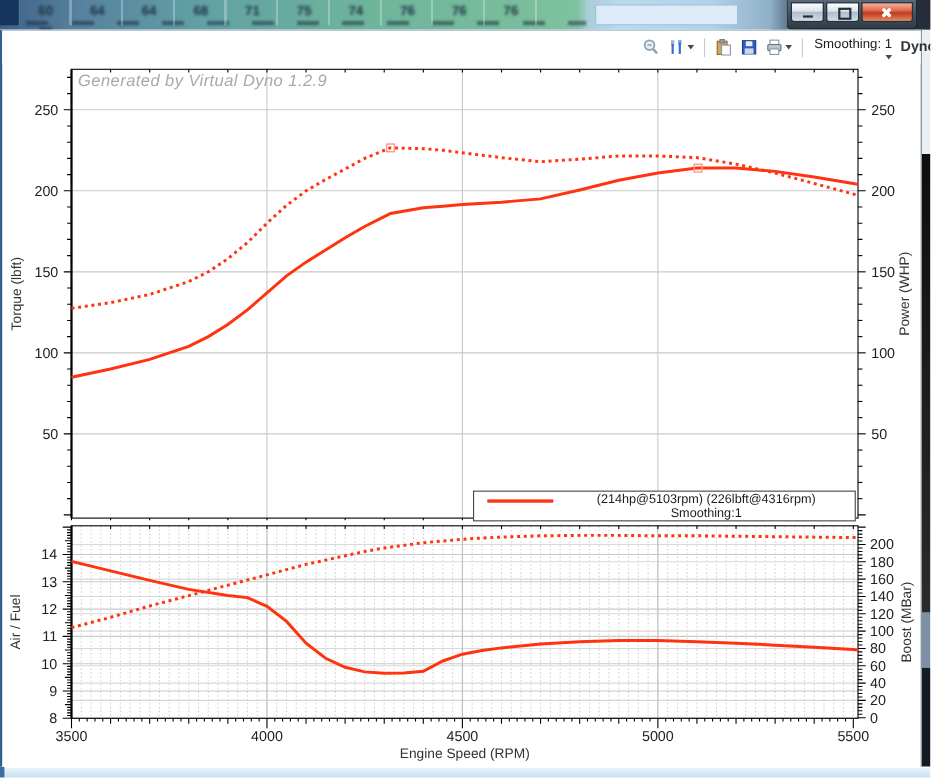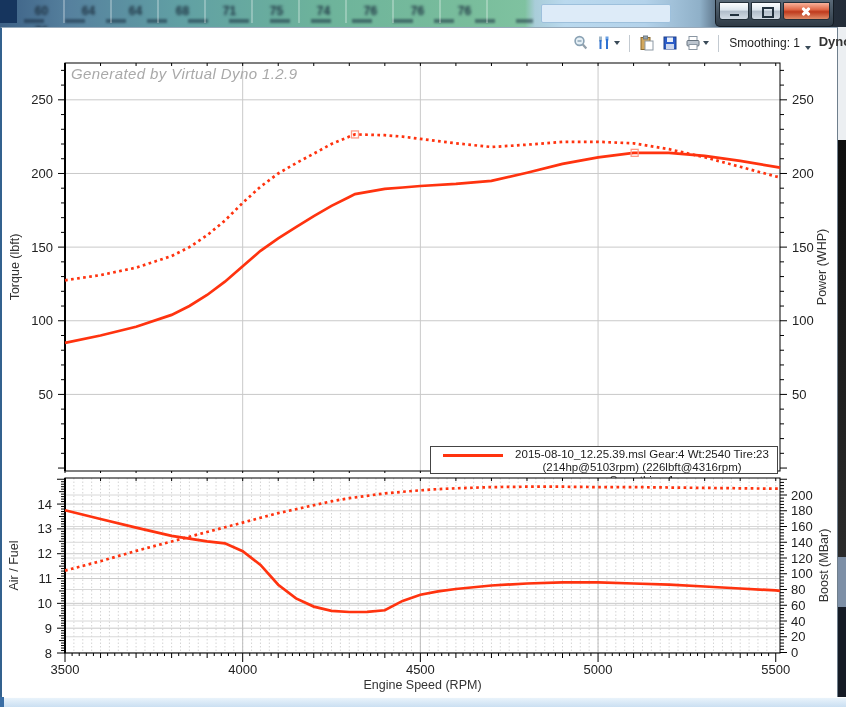--- a/index.html
+++ b/index.html
@@ -41,21 +41,21 @@
 
   
   .app-window{position:absolute;left:0;top:27px;width:838px;height:670px;background:#fff;
     border-left:2px solid #33618e;border-top:1px solid #97a9ba;border-right:1px solid #6f7f8d;box-sizing:border-box;}
   .header{position:absolute;left:0;top:0;width:100%;height:30px;background:#fff;}
   .title{position:absolute;left:0;top:0;width:100%;text-align:right;font-size:13px;font-weight:bold;color:#333;line-height:28px;padding-left:33px;}
   .toolbar{position:absolute;right:24px;top:4px;display:flex;align-items:center;gap:5px;height:22px;}
   .tool{border:none;background:transparent;padding:1px;margin:0;display:flex;align-items:center;cursor:default;}
   .caret{width:0;height:0;border-left:3px solid transparent;border-right:3px solid transparent;border-top:4px solid #3a4a58;margin-left:2px;}
   .tsep{width:1px;height:17px;background:#c3cad1;margin:0 3px;}
-  .smoothing{display:flex;align-items:flex-end;font-size:12px;color:#1c1c1c;gap:3px;padding:1px 2px;}
+  .smoothing{display:flex;align-items:flex-end;font-size:12px;color:#1c1c1c;gap:3px;padding:1px 2px;flex-direction:column;}
 
   
   #chart-top{position:absolute;left:0;top:30px;}
   #chart-bottom{position:absolute;left:0;top:445px;}
   .watermark{position:absolute;left:69px;top:37px;font-size:15px;font-style:italic;color:#a9a9a9;letter-spacing:.4px;}
   .legend{position:absolute;left:428px;top:418px;width:348px;height:28px;border:1px solid #444;background:#fff;box-sizing:border-box;font-size:11.5px;color:#1c1c1c;}
   .legend-sample{position:absolute;left:12px;top:7px;width:60px;height:3px;background:#ff330f;}
   .legend-text{position:absolute;left:80px;top:0;width:262px;text-align:center;line-height:13px;padding-top:1px;}
 </style>
 </head>
@@ -270,21 +270,20 @@
           <rect x="349.48011928429423" y="72.93682310469315" width="7" height="7" fill="none" stroke="#ff9a87" stroke-width="1.3"></rect>
           <rect x="629.1545725646123" y="91.34837545126354" width="7" height="7" fill="none" stroke="#ff9a87" stroke-width="1.3"></rect>
         </g>
       </svg>
 
     <div class="watermark">Generated by Virtual Dyno 1.2.9</div>
 
     <div class="legend">
       <div class="legend-sample"></div>
       <div class="legend-text">
-        <div>2015-08-10_12.25.39.msl Gear:4 Wt:2540 Tire:23</div>
         <div>(214hp@5103rpm) (226lbft@4316rpm) Smoothing:1</div>
       </div>
     </div>
 
     <svg id="chart-bottom" width="838" height="235">
         <g>
           <rect x="63" y="5" width="715" height="175" fill="#fff" stroke="none"></rect>
           <line x1="71.88419483101391" y1="5" x2="71.88419483101391" y2="180" stroke="#d4d4d4" stroke-width="1" stroke-dasharray="1.5,2"></line>
           <line x1="80.76838966202783" y1="5" x2="80.76838966202783" y2="180" stroke="#d4d4d4" stroke-width="1" stroke-dasharray="1.5,2"></line>
           <line x1="89.65258449304176" y1="5" x2="89.65258449304176" y2="180" stroke="#d4d4d4" stroke-width="1" stroke-dasharray="1.5,2"></line>

